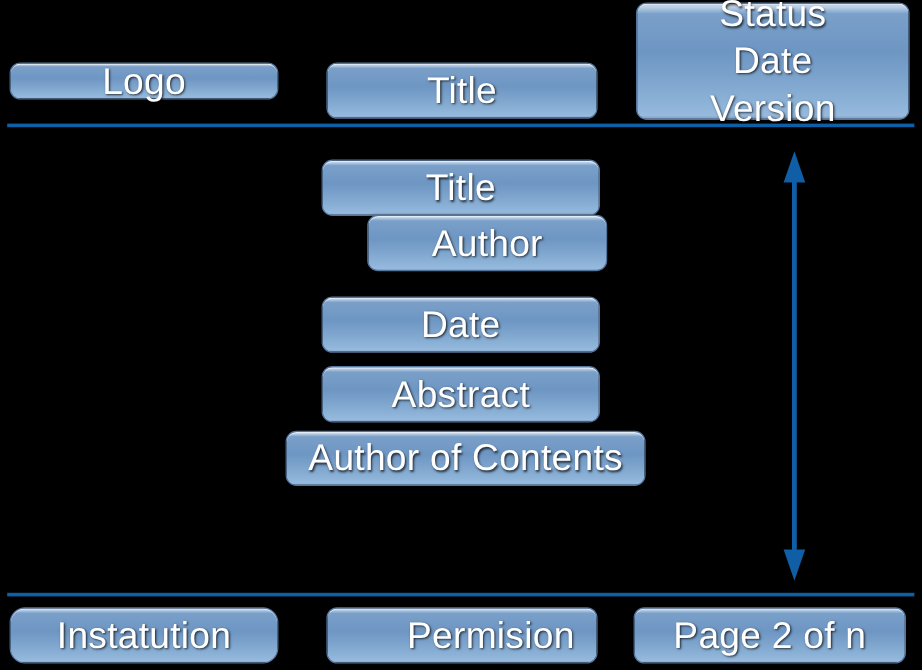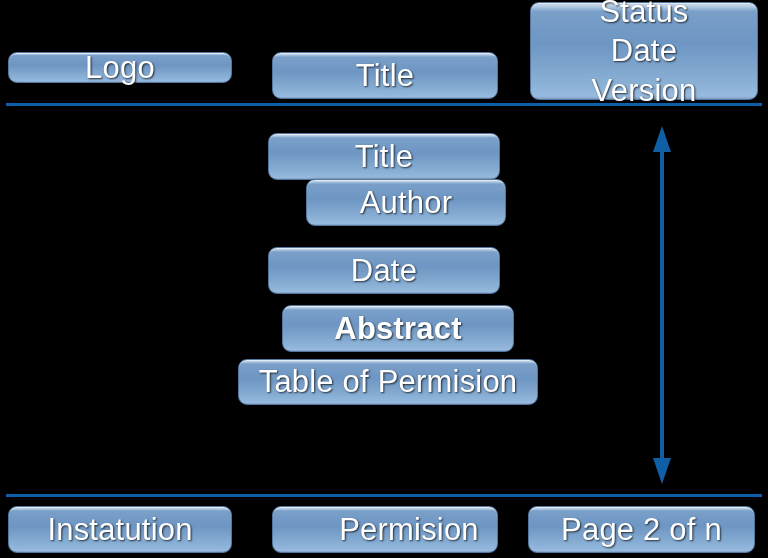--- a/index.html
+++ b/index.html
@@ -97,41 +97,41 @@
   </div>
 
   <div class="box stacked" style="left:268px; top:179px; width:200px; height:47px;margin-left:38px;">
     <span class="label">Author</span>
   </div>
 
   <div class="box stacked" style="left:268px; top:247px; width:232px; height:47px;">
     <span class="label">Date</span>
   </div>
 
-  <div class="box stacked" style="left:282px; top:305px; width:232px; height:47px;font-weight:bold;">
+  <div class="box stacked" style="left:268px; top:305px; width:232px; height:47px;">
     <span class="label">Abstract</span>
   </div>
 
   <div class="box stacked" style="left:238px; top:359px; width:300px; height:46px;">
-    <span class="label">Table of Permision</span>
+    <span class="label">Author of Contents</span>
   </div>
 
   <div class="arrow-wrap" style="left:649px; top:126px;">
     <svg width="26" height="358" viewBox="0 0 26 358" xmlns="http://www.w3.org/2000/svg" aria-hidden="true">
       <g fill="#105fa6" stroke="none">
         <polygon points="13,0 22,26 4,26"></polygon>
         <rect x="11" y="22" width="4" height="314"></rect>
         <polygon points="13,358 4,332 22,332"></polygon>
       </g>
     </svg>
   </div>
 
   <div class="divider" style="left:6px; top:494px; width:756px;"></div>
 
-  <div class="box" style="left:8px; top:506px; width:224px; height:47px;">
+  <div class="box" style="left:8px; top:506px; width:224px; height:47px;border-radius:13px;">
     <span class="label">Instatution</span>
   </div>
 
   <div class="box" style="left:272px; top:506px; width:226px; height:47px;padding-left:48px;">
     <span class="label">Permision</span>
   </div>
 
   <div class="box" style="left:528px; top:506px; width:227px; height:47px;">
     <span class="label">Page 2 of n</span>
   </div>

